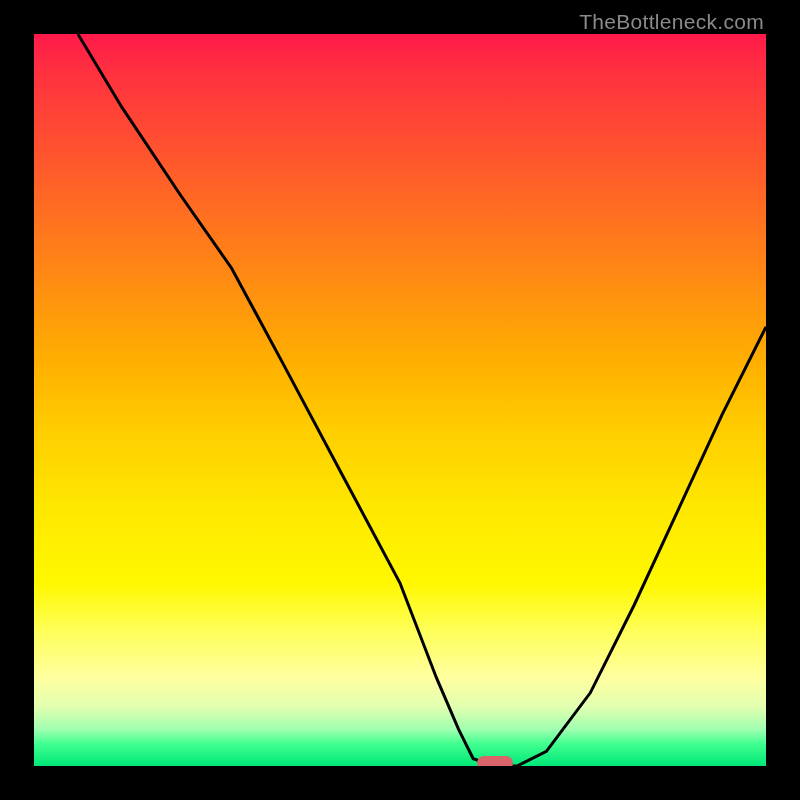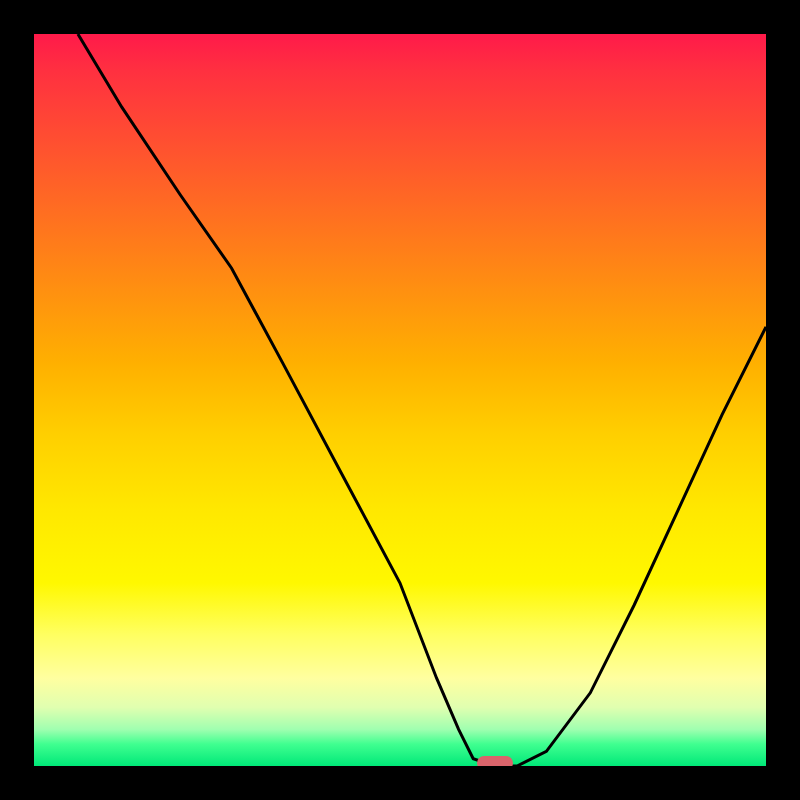--- a/index.html
+++ b/index.html
@@ -72,20 +72,21 @@
     height: 14px;
     background: #d9646b;
     border-radius: 7px;
   }
 </style>
 </head>
 <body>
 
 <div class="chart-container">
 
+  <div class="watermark">TheBottleneck.com</div>
 
   <div class="plot-area">
     <div class="gradient-bg"></div>
 
     <svg class="curve" viewBox="0 0 732 732" preserveAspectRatio="none">
       <path id="curve-path" d="M43.9 0.0 L87.8 73.2 L146.4 161.0 L197.6 234.2 L248.9 329.4 L307.4 439.2 L366.0 549.0 L402.6 644.2 L424.6 695.4 L439.2 724.7 L461.2 732.0 L483.1 732.0 L512.4 717.4 L556.3 658.8 L600.2 571.0 L644.2 475.8 L688.1 380.6 L732.0 292.8" stroke="#000" stroke-width="3" fill="none"></path>
     </svg>
 
     <div class="marker" id="marker" style="left: 443.16px; top: 722px;"></div>
   </div>

